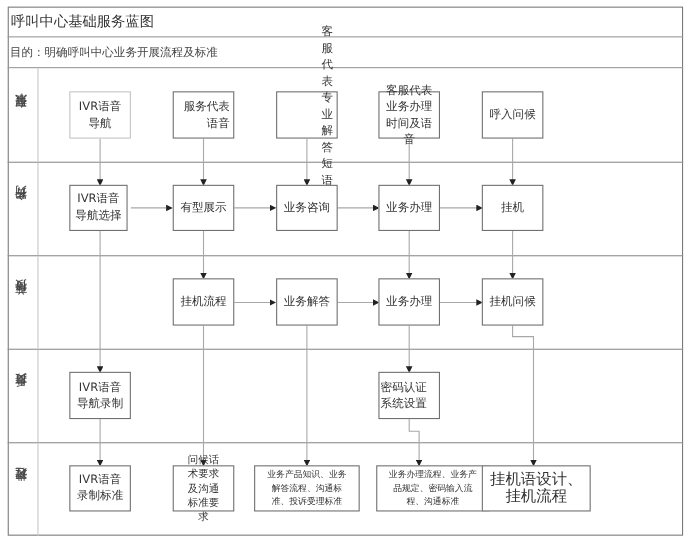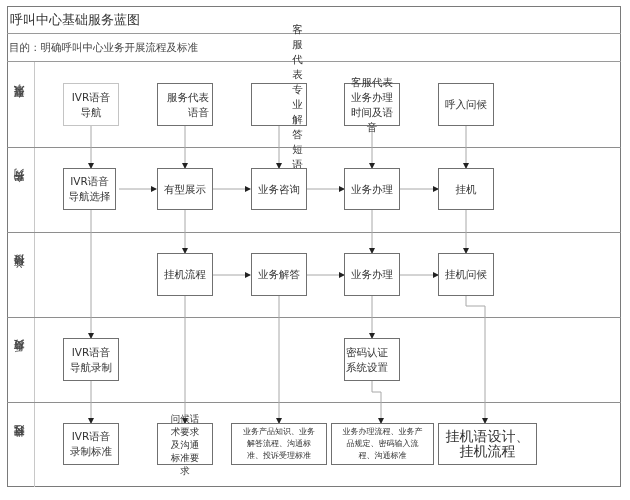--- a/index.html
+++ b/index.html
@@ -156,18 +156,18 @@
 
 <div class="box" style="left:63px;top:423px;width:56px;height:42px;">
     <span>IVR语音录制标准</span>
   </div>
 <div class="box small" style="left:157px;top:423px;width:56px;height:42px;font-size:9.5px;line-height:13px;">
     <span>问候话术要求及沟通标准要求</span>
   </div>
 <div class="box small" style="left:231px;top:423px;width:96px;height:42px;">
     <span>业务产品知识、业务解答流程、沟通标准、投诉受理标准</span>
   </div>
-<div class="box small" style="left:331px;top:423px;width:103px;height:42px;">
+<div class="box small" style="left:342px;top:423px;width:103px;height:42px;">
     <span>业务办理流程、业务产品规定、密码输入流程、沟通标准</span>
   </div>
 <div class="box" style="left:438px;top:423px;width:99px;height:42px;font-size:14px;">
     <span>挂机语设计、挂机流程</span>
   </div>
 
 </body></html>

